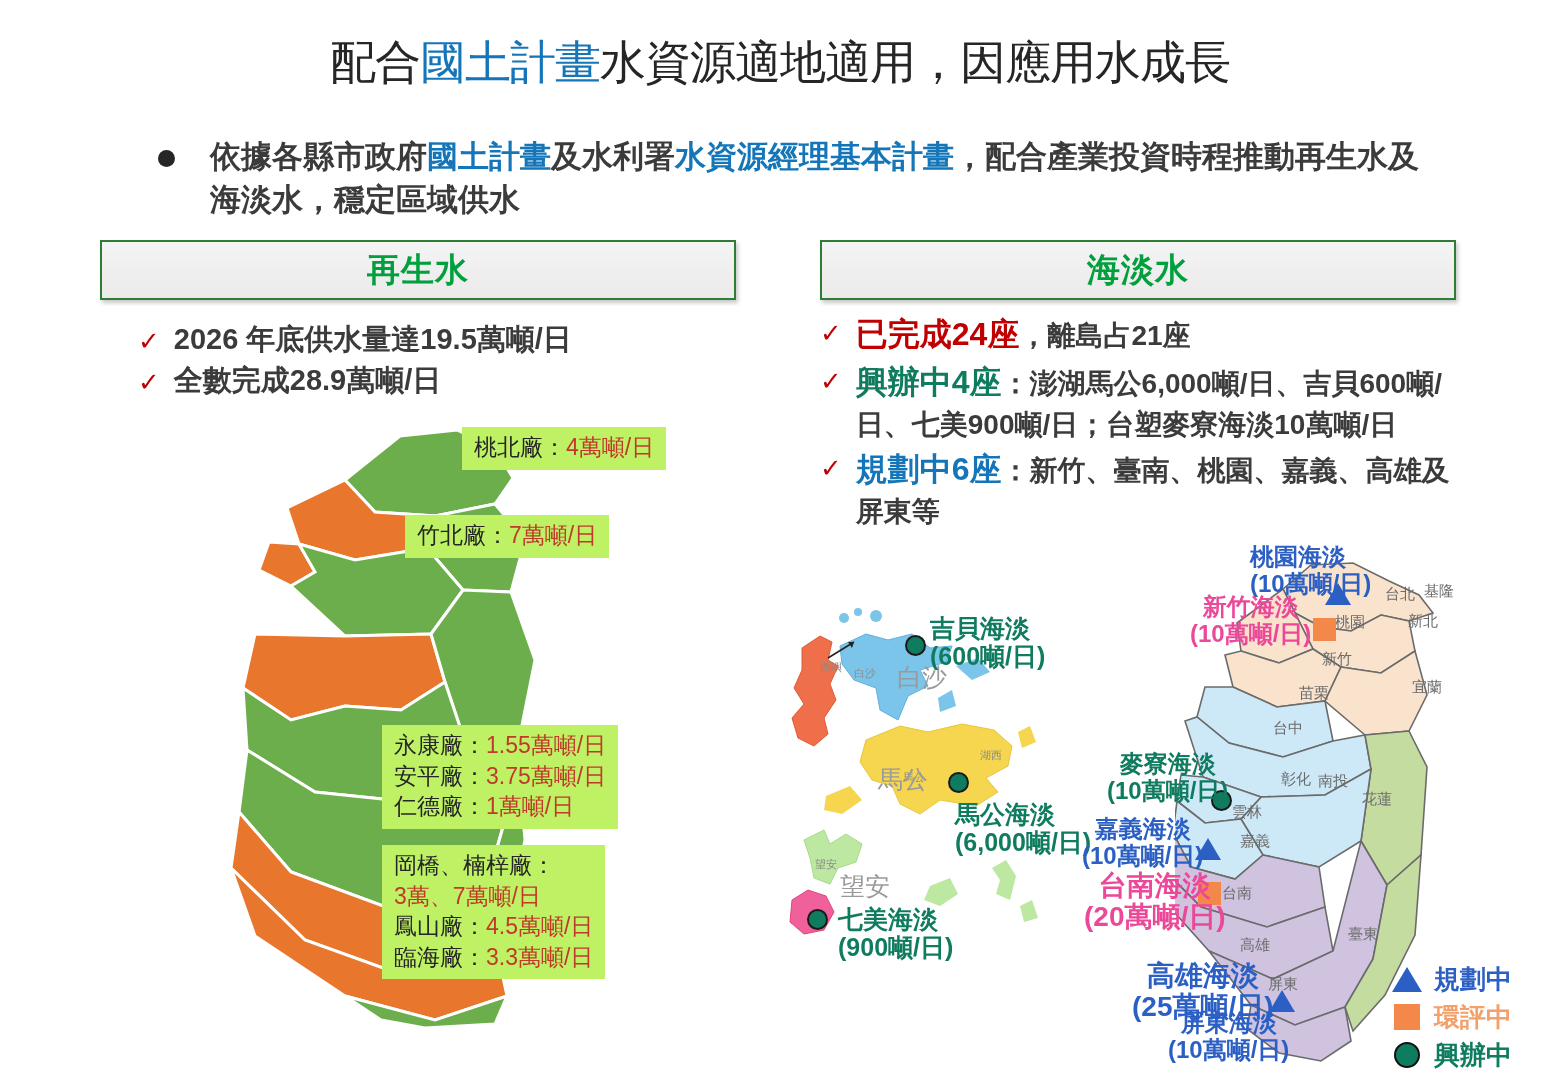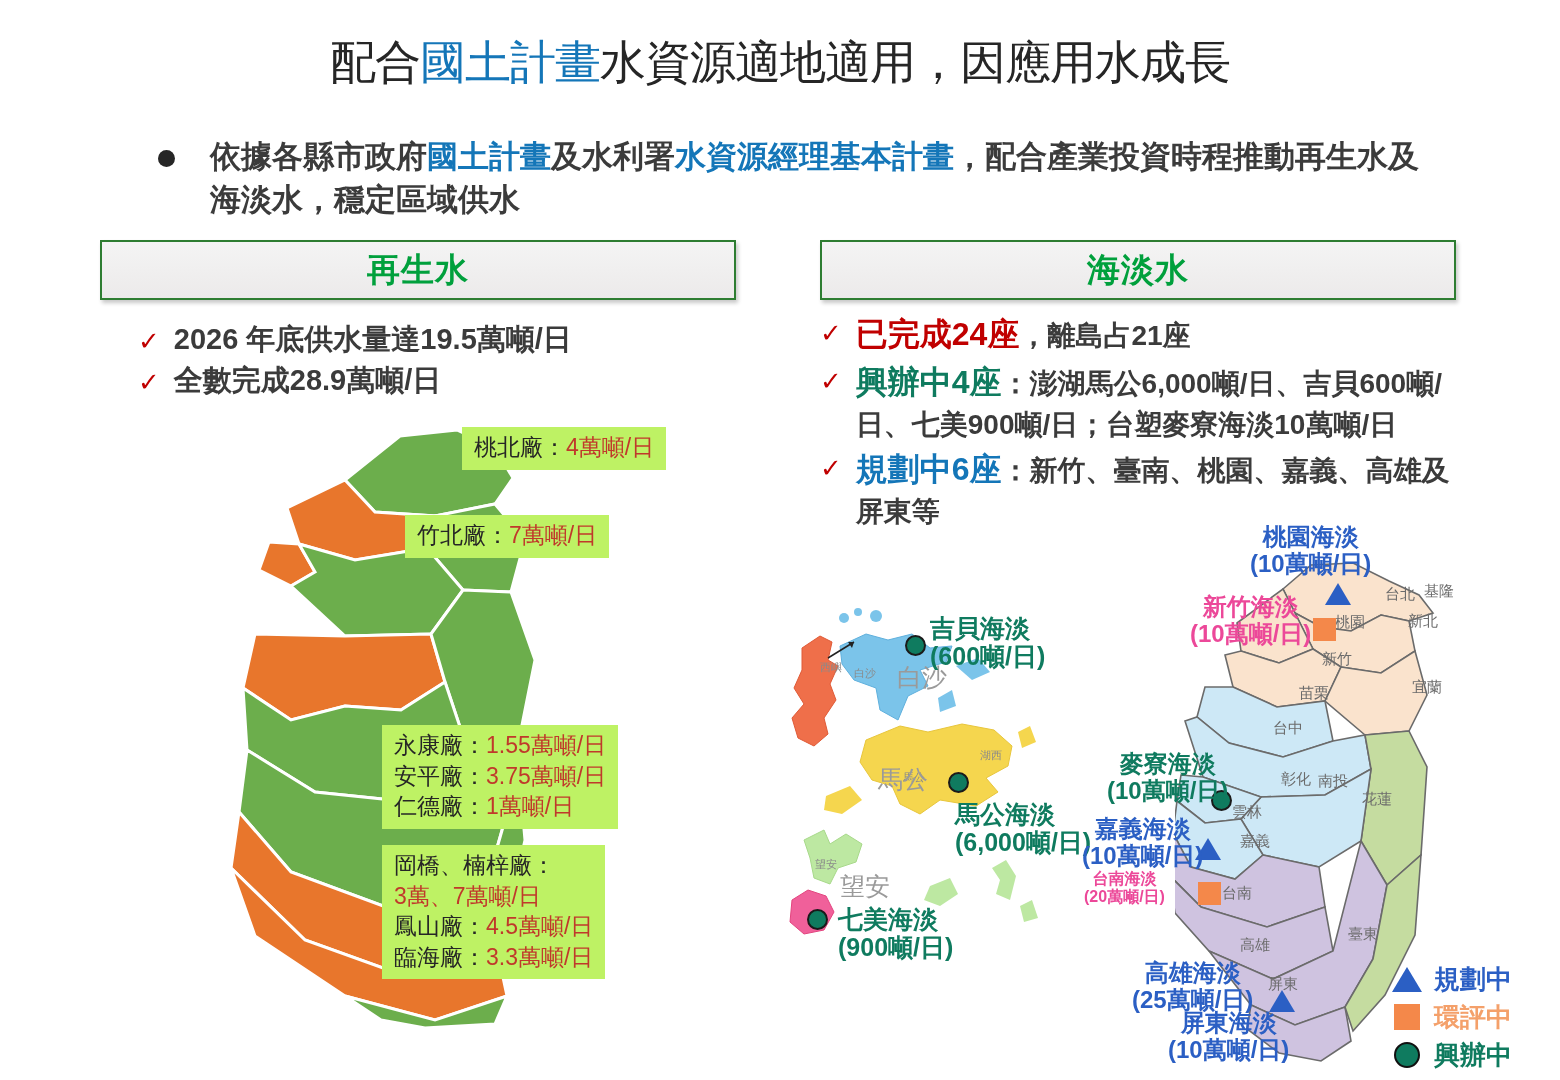--- a/index.html
+++ b/index.html
@@ -319,21 +319,21 @@
   <div class="rg" style="left:1281px;top:770px;">彰化</div>
   <div class="rg" style="left:1362px;top:790px;">花蓮</div>
   <div class="rg" style="left:1232px;top:803px;">雲林</div>
   <div class="rg" style="left:1240px;top:832px;">嘉義</div>
   <div class="rg" style="left:1222px;top:884px;">台南</div>
   <div class="rg" style="left:1240px;top:936px;">高雄</div>
   <div class="rg" style="left:1268px;top:975px;">屏東</div>
   <div class="rg" style="left:1348px;top:925px;">臺東</div>
 
   <div class="mk mk-tri" style="left:1325px;top:583px;"></div>
-  <div class="map-note note-blue" style="left:1250px;top:524px;font-size:24px;text-align:center;">
+  <div class="map-note note-blue" style="left:1250px;top:544px;font-size:24px;">
     <div>桃園海淡</div>
     <div>(10萬噸/日)</div>
   </div>
 
   <div class="mk mk-sq" style="left:1313px;top:618px;"></div>
   <div class="map-note note-orange" style="left:1190px;top:594px;font-size:24px;text-align:center;">
     <div>新竹海淡</div>
     <div>(10萬噸/日)</div>
   </div>
 
@@ -343,26 +343,26 @@
     <div>(10萬噸/日)</div>
   </div>
 
   <div class="mk mk-tri" style="left:1195px;top:838px;"></div>
   <div class="map-note note-blue" style="left:1082px;top:816px;font-size:24px;text-align:center;">
     <div>嘉義海淡</div>
     <div>(10萬噸/日)</div>
   </div>
 
   <div class="mk mk-sq" style="left:1198px;top:882px;"></div>
-  <div class="map-note note-orange" style="left:1084px;top:870px;font-size:16px;text-align:center;">
+  <div class="map-note note-orange" style="left:1084px;top:870px;font-size:28px;text-align:center;">
     <div>台南海淡</div>
     <div>(20萬噸/日)</div>
   </div>
 
-  <div class="map-note note-blue" style="left:1132px;top:960px;font-size:24px;text-align:center;">
+  <div class="map-note note-blue" style="left:1132px;top:960px;font-size:28px;text-align:center;">
     <div>高雄海淡</div>
     <div>(25萬噸/日)</div>
   </div>
 
   <div class="mk mk-tri" style="left:1269px;top:990px;"></div>
   <div class="map-note note-blue" style="left:1168px;top:1010px;font-size:24px;text-align:center;">
     <div>屏東海淡</div>
     <div>(10萬噸/日)</div>
   </div>
 

